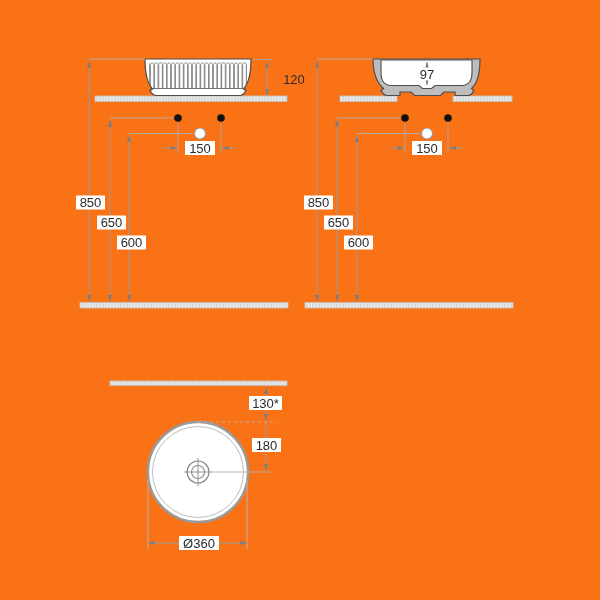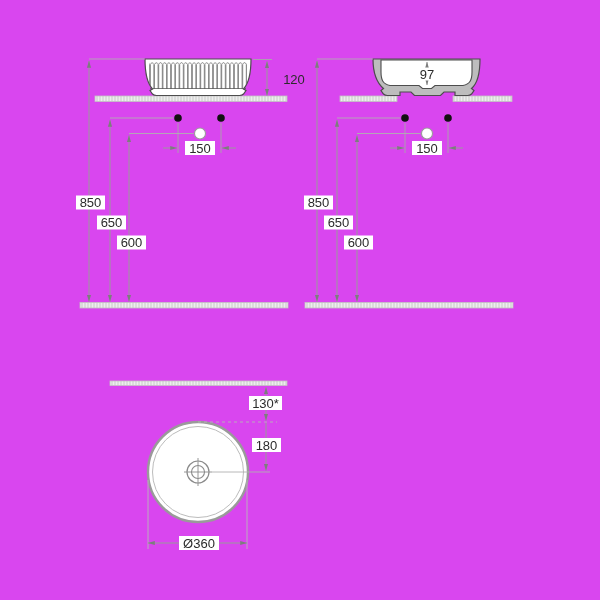--- a/index.html
+++ b/index.html
@@ -1,16 +1,16 @@
 <!DOCTYPE html>
 <html><head>
 <meta charset="utf-8">
 <style>
   html,body{margin:0;padding:0;background:#ffffff;}
-  #stage{position:relative;width:600px;height:600px;background:#d946ef;overflow:hidden;
+  #stage{position:relative;width:600px;height:600px;background:#f97316;overflow:hidden;
          font-family:"Liberation Sans", sans-serif;}
   svg{display:block;}
   text{font-family:"Liberation Sans", sans-serif;font-size:13px;fill:#2b2b2b;}
 </style>
 </head>
 <body>
 
 <div id="stage">
 <svg width="600" height="600" viewBox="0 0 600 600">
   <defs>

